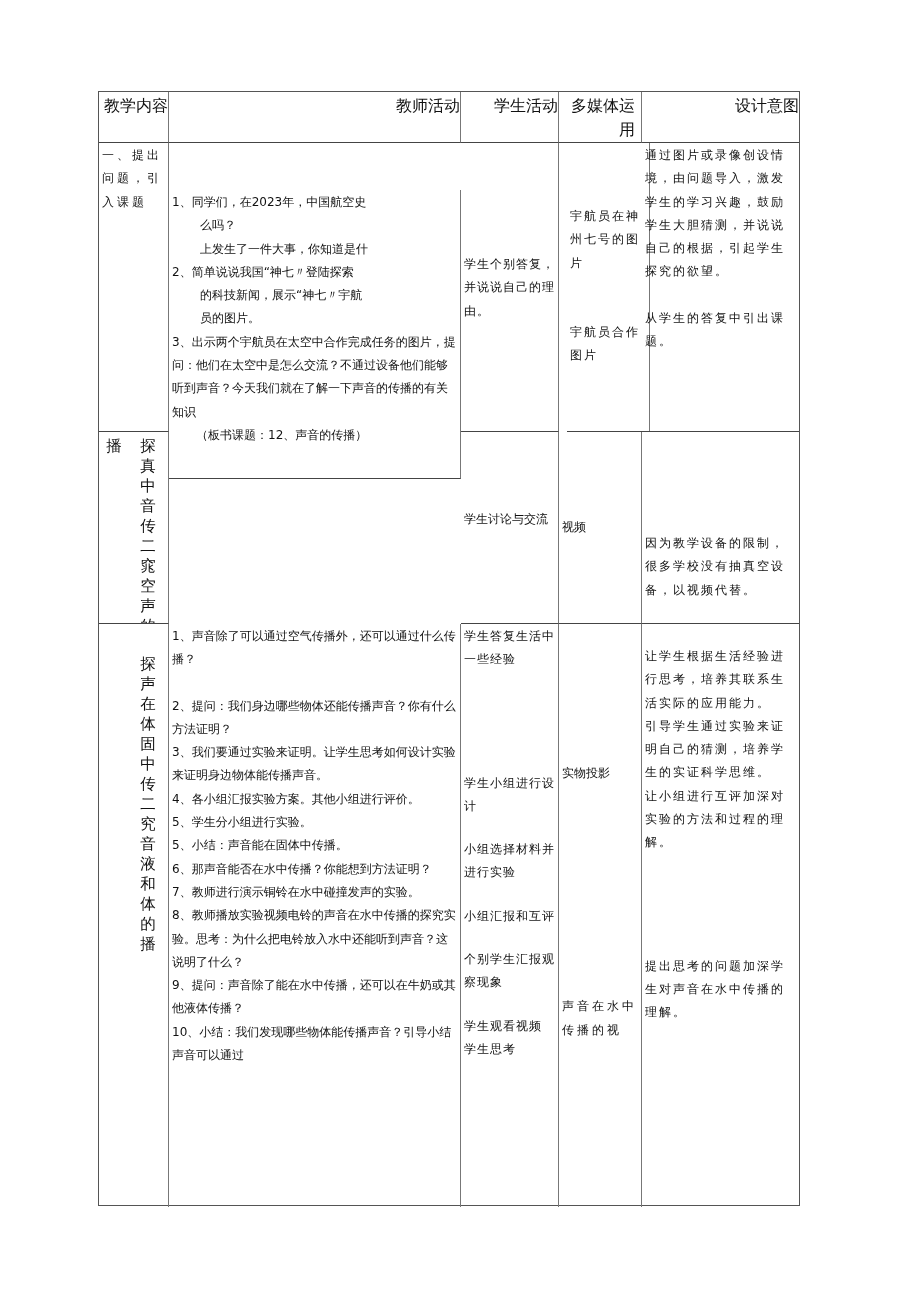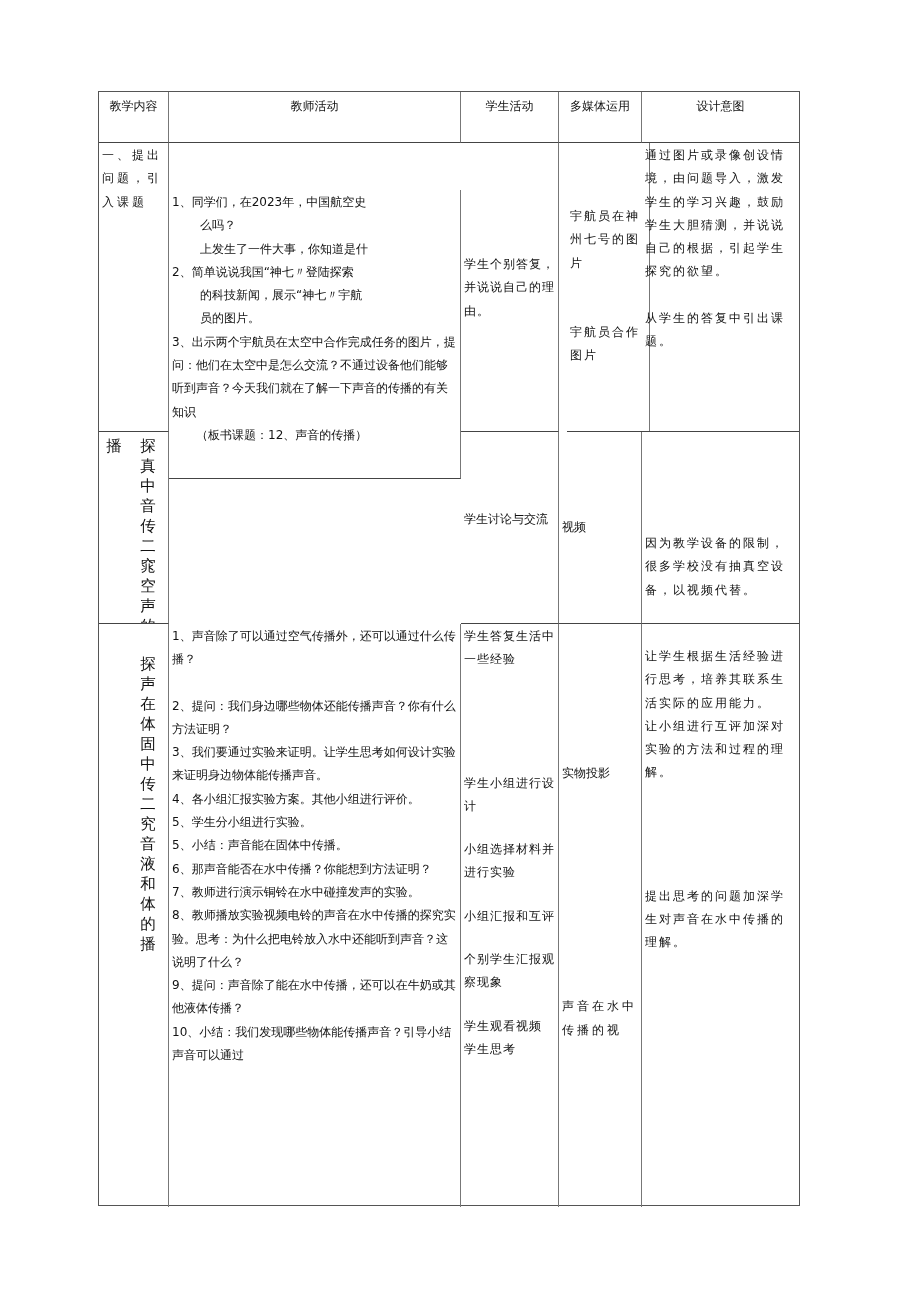--- a/index.html
+++ b/index.html
@@ -3,21 +3,21 @@
 <meta charset="utf-8">
 <style>
   html, body { margin:0; padding:0; background:#ffffff; }
   body { width:920px; height:1301px; position:relative; overflow:hidden;
          font-family:"DejaVu Sans","Liberation Sans",sans-serif; color:#111; }
   .tbl { position:absolute; left:98px; top:91px; width:702px; height:1115px;
          border:1px solid #555; box-sizing:border-box; }
   .cell { position:absolute; box-sizing:border-box; border-right:1px solid #777; border-bottom:1px solid #444; overflow:hidden; }
   .cell.last { border-right:none; }
   .row-last .cell { border-bottom:none; }
-  .hdr { font-size:12px; text-align:center; line-height:24px; padding-top:2px; }
+  .hdr { font-size:16px; text-align:right; line-height:24px; padding-top:2px; }
   .txt { font-size:12px; line-height:23.3px; padding:1px 2px 12px 3px; white-space:normal; word-break:break-all; }
   .p { margin:0; }
   .indent { padding-left:28px; }
   .gap { height:23px; }
   .vert { position:absolute; font-size:15.5px; line-height:20px; width:18px; text-align:center; word-break:break-all; }
   .spaced { letter-spacing:4px; }
 </style>
 </head>
 <body>
 
@@ -92,18 +92,19 @@
       <p class="p">学生观看视频</p>
       <p class="p">学生思考</p>
     </div>
     <div class="cell txt" style="left:460px;top:532px;width:83px;height:583px;padding-top:138px;">
       <p class="p">实物投影</p>
       <div style="height:210px;"></div>
       <p class="p" style="letter-spacing:3px;">声音在水中传播的视</p>
     </div>
     <div class="cell txt last" style="left:543px;top:552px;width:157px;height:583px;letter-spacing:2px;">
       <p class="p">让学生根据生活经验进行思考，培养其联系生活实际的应用能力。</p>
+      <p class="p">引导学生通过实验来证明自己的猜测，培养学生的实证科学思维。</p>
       <p class="p">让小组进行互评加深对实验的方法和过程的理解。</p>
       <div style="height:100px;"></div>
       <p class="p">提出思考的问题加深学生对声音在水中传播的理解。</p>
     </div>
   </div>
 </div>
 
 </body></html>

